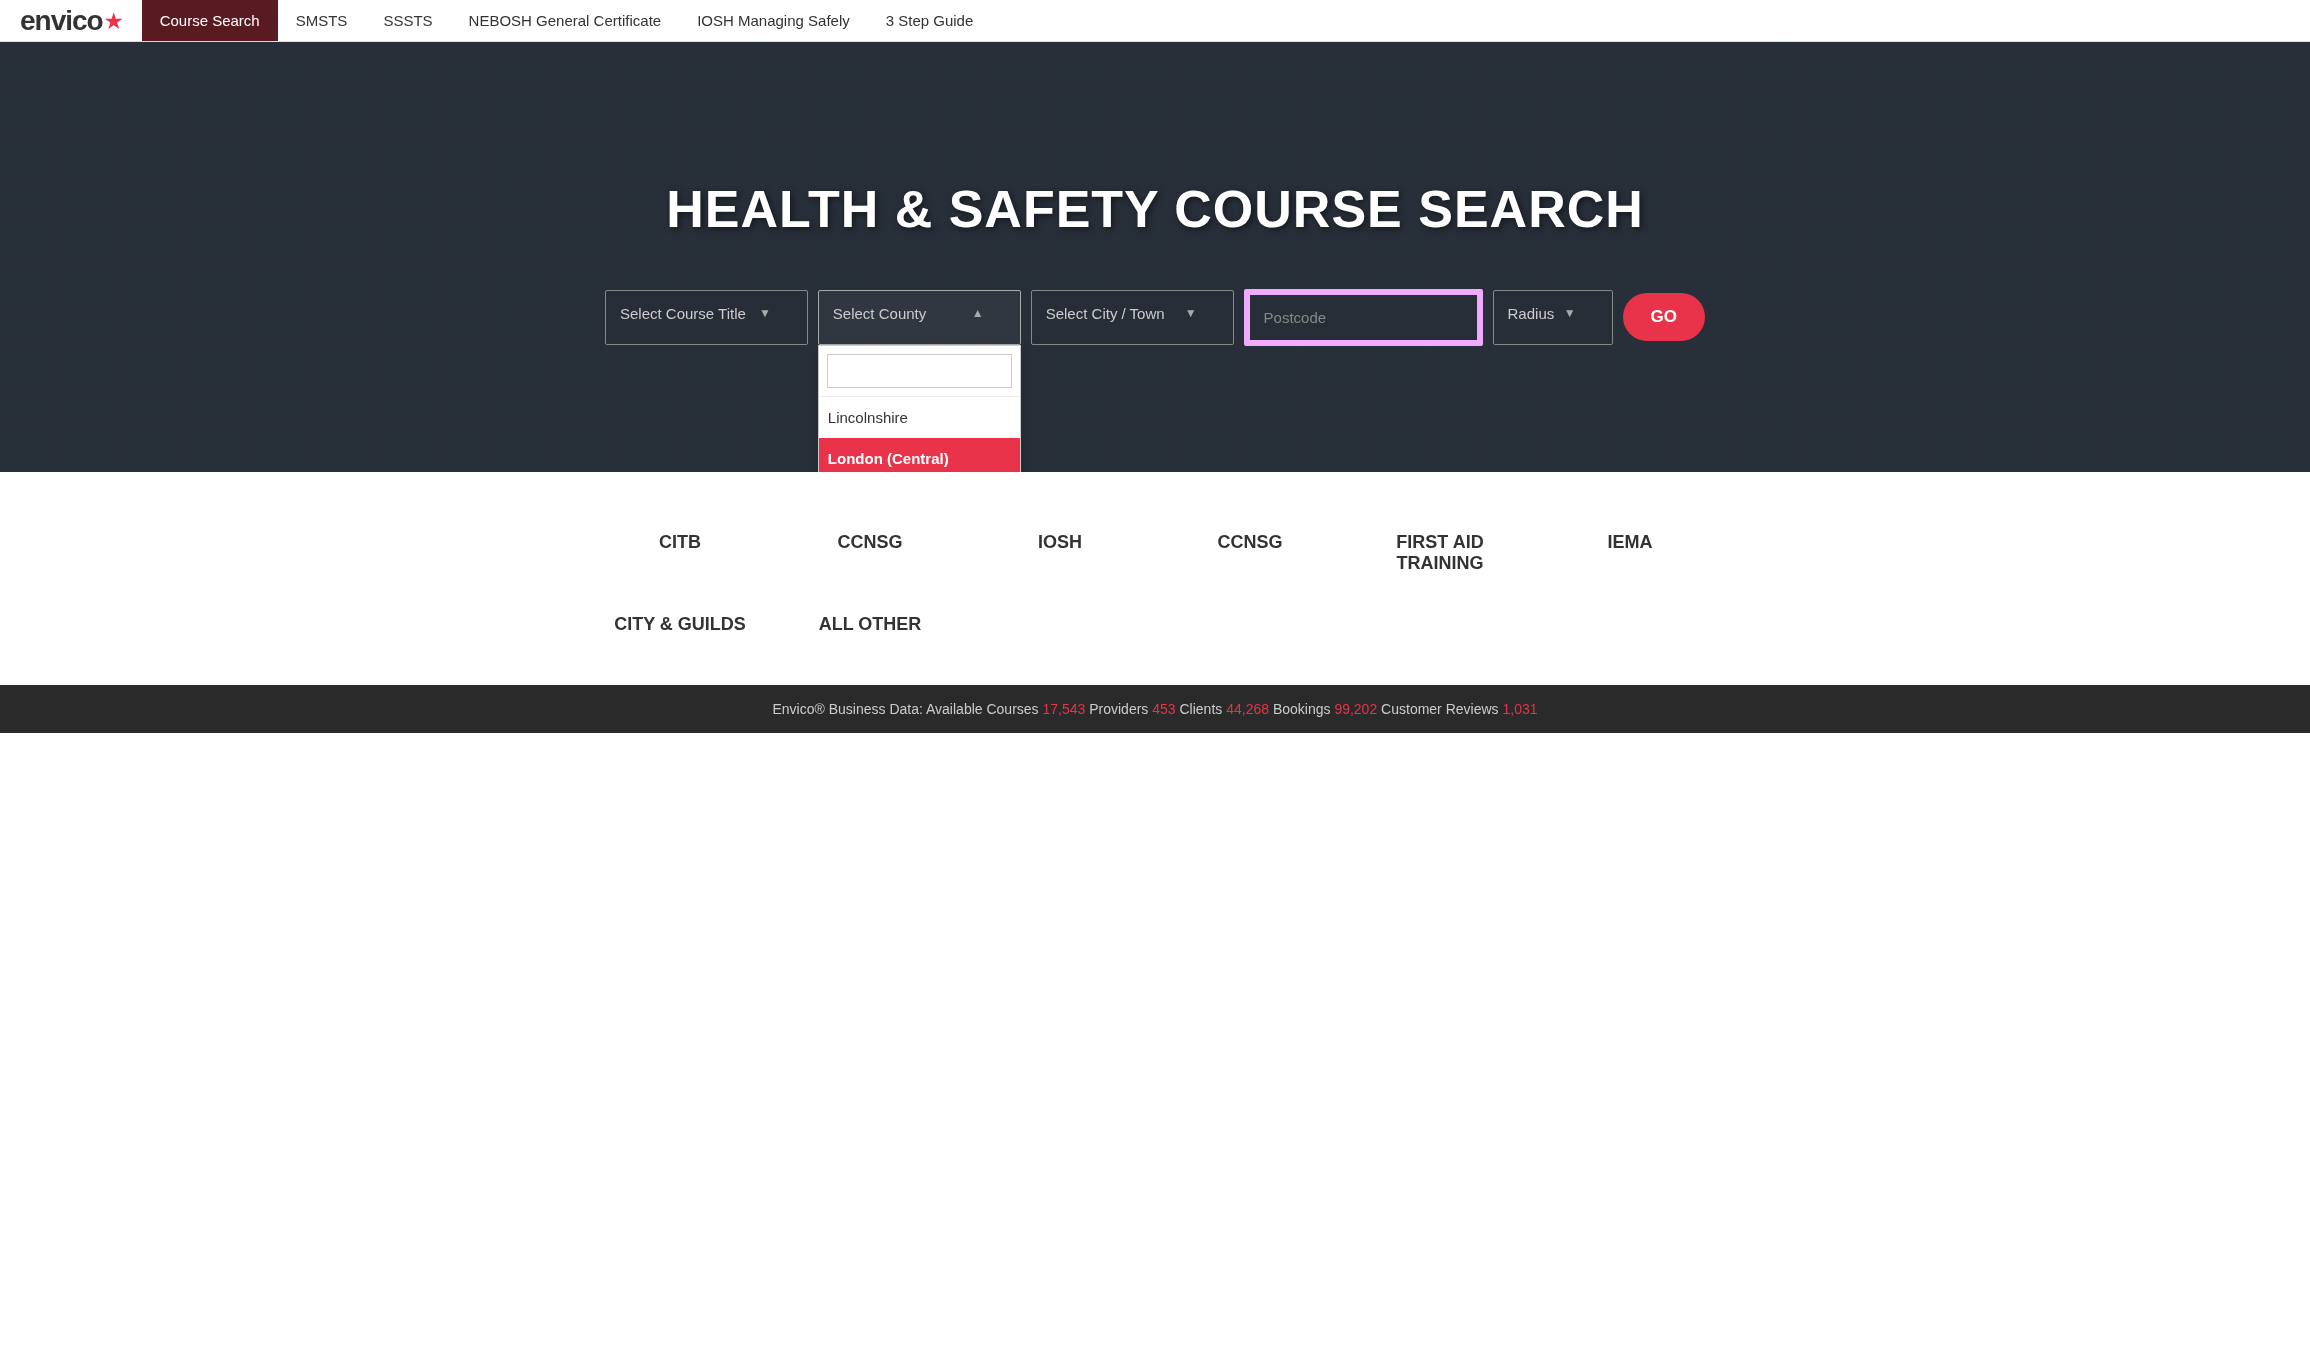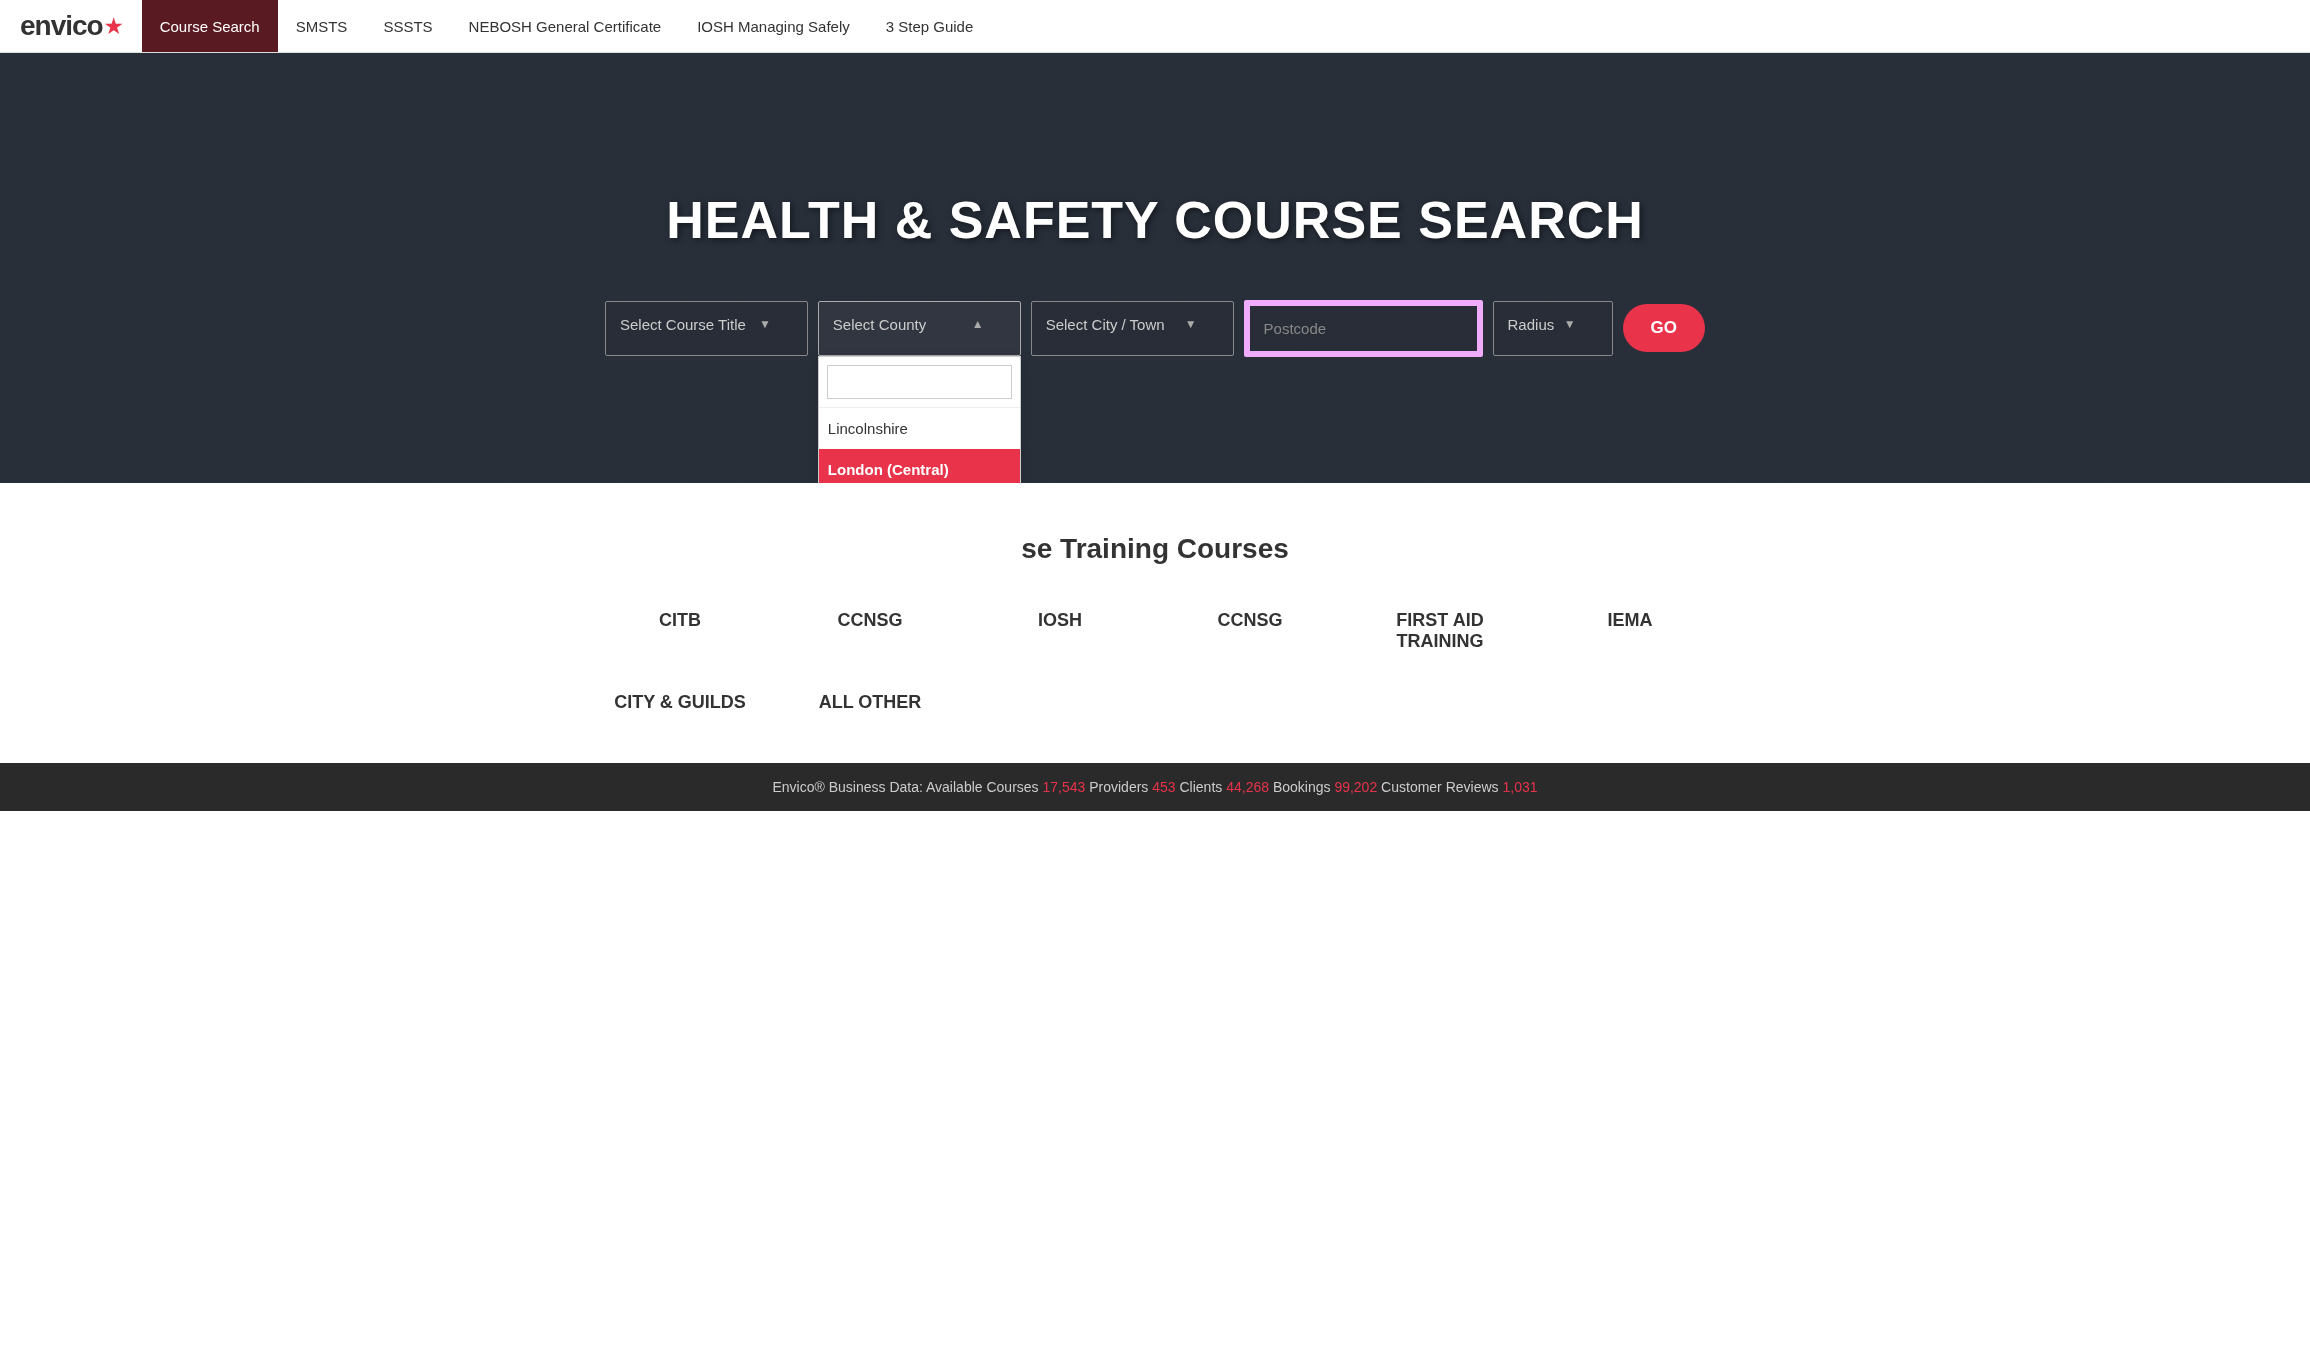--- a/index.html
+++ b/index.html
@@ -3,21 +3,21 @@
   <meta charset="utf-8">
   <style>
     * { box-sizing: border-box; margin: 0; padding: 0; }
     body { font-family: Arial, sans-serif; background: #fff; min-width: 1155px; }
 
     
     .nav {
       display: flex;
       align-items: stretch;
       background: #fff;
-      height: 53px;
+      height: 42px;
       border-bottom: 1px solid #ddd;
     }
     .nav-logo {
       display: flex;
       align-items: center;
       padding: 0 20px;
       font-size: 28px;
       font-weight: bold;
       color: #333;
       letter-spacing: -1px;
@@ -327,21 +327,20 @@
           <span class="chevron">▼</span>
         </div>
       </div>
 
       <button class="go-btn">GO</button>
     </div>
   </div>
 </section>
 
 <main class="main-content">
-  <h2 class="section-title">se Training Courses</h2>
   <div class="courses-grid">
     <div class="course-item">CITB</div>
     <div class="course-item">CCNSG</div>
     <div class="course-item">IOSH</div>
     <div class="course-item">CCNSG</div>
     <div class="course-item">FIRST AID TRAINING</div>
     <div class="course-item">IEMA</div>
     <div class="course-item">CITY &amp; GUILDS</div>
     <div class="course-item">ALL OTHER</div>
   </div>

